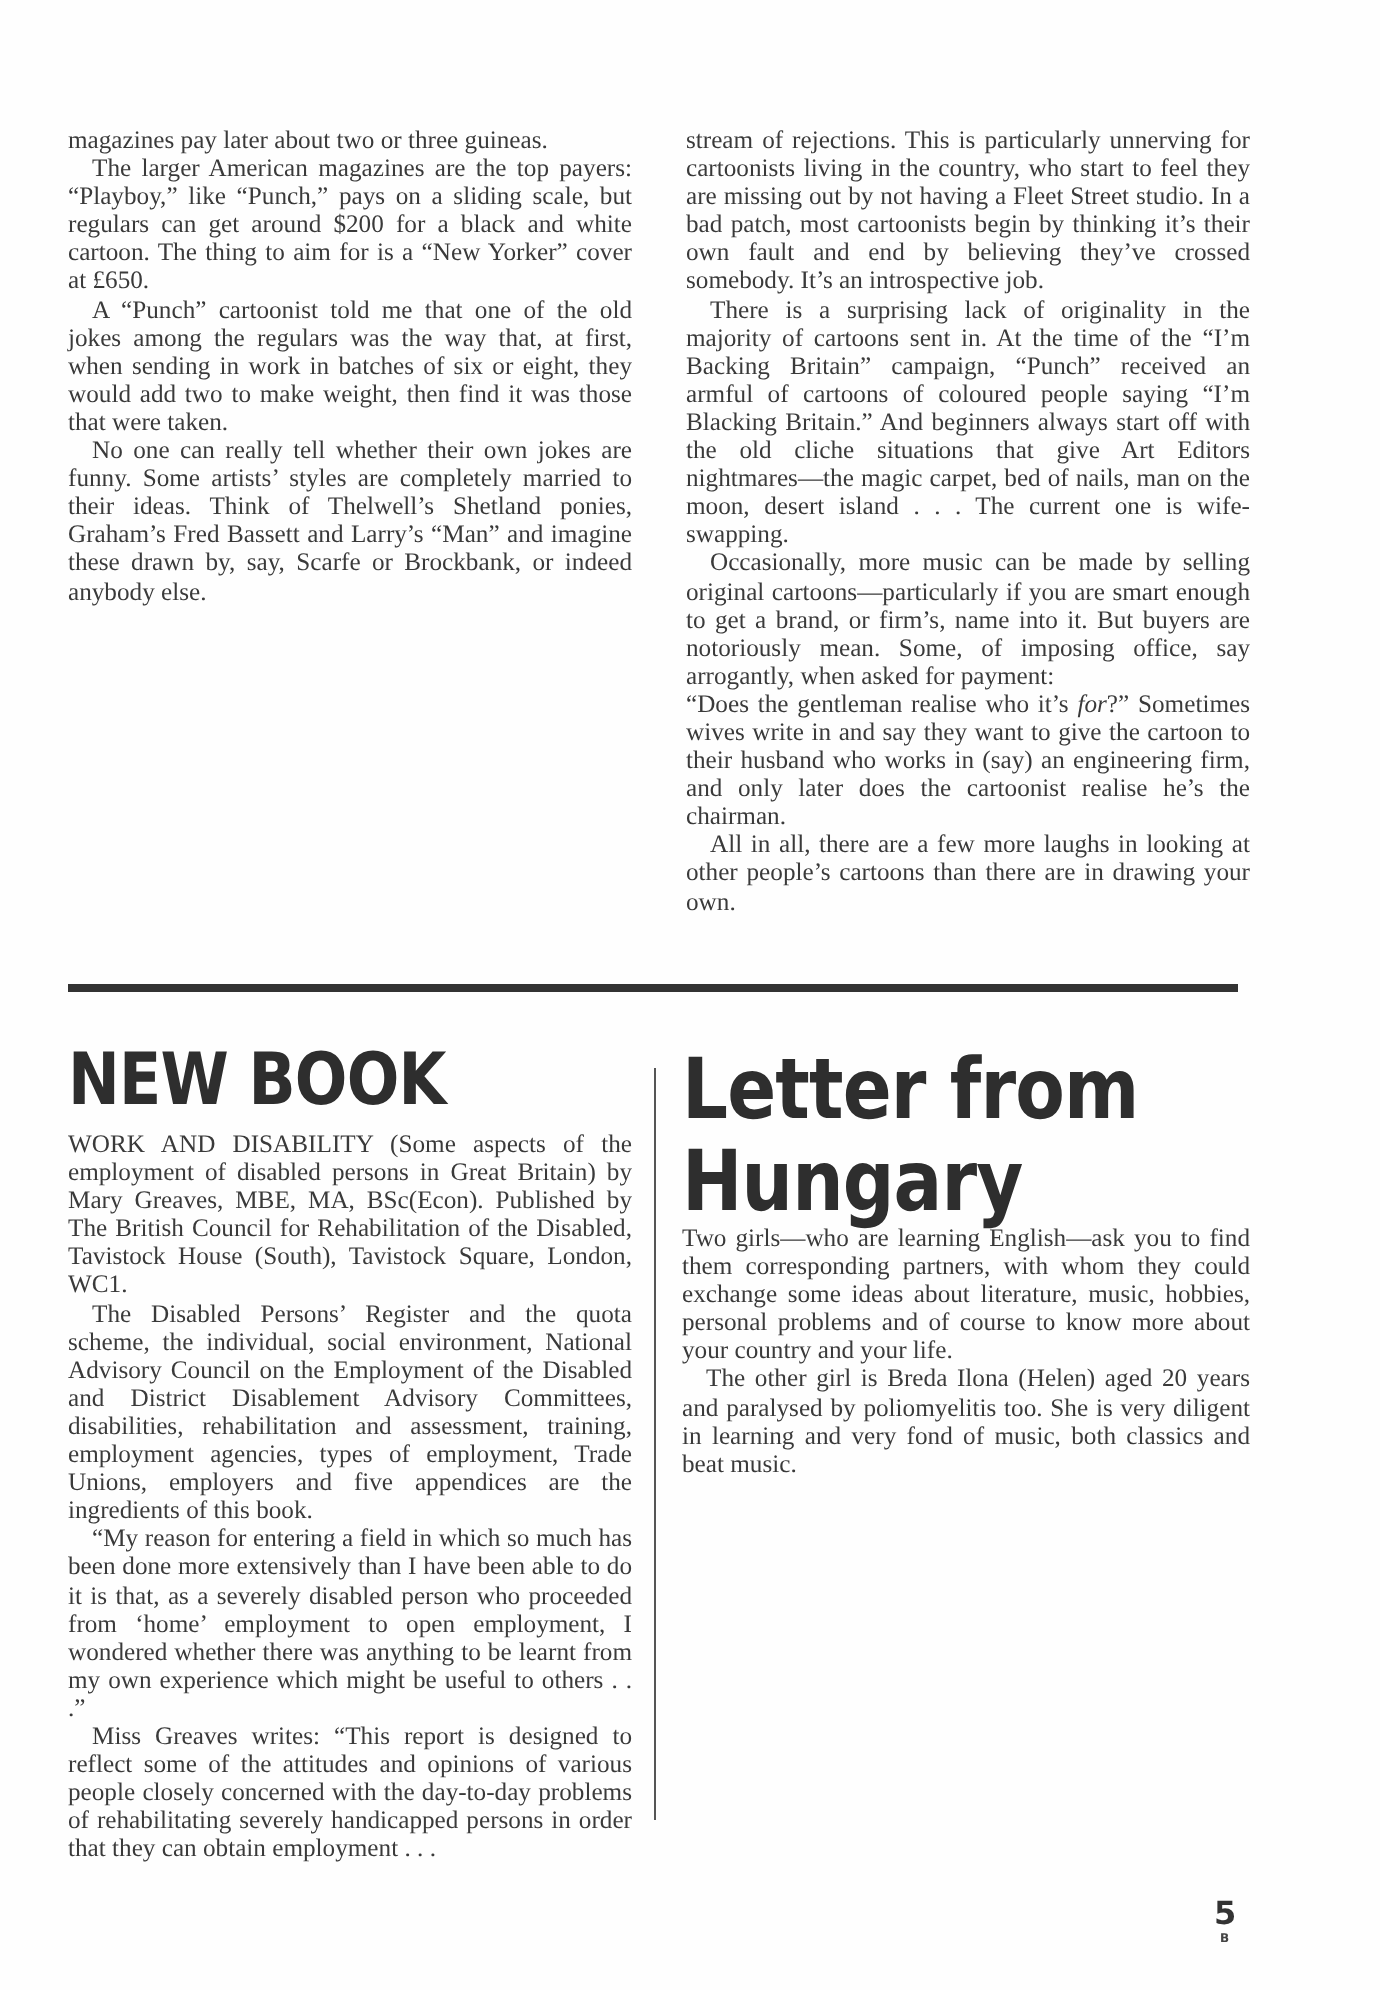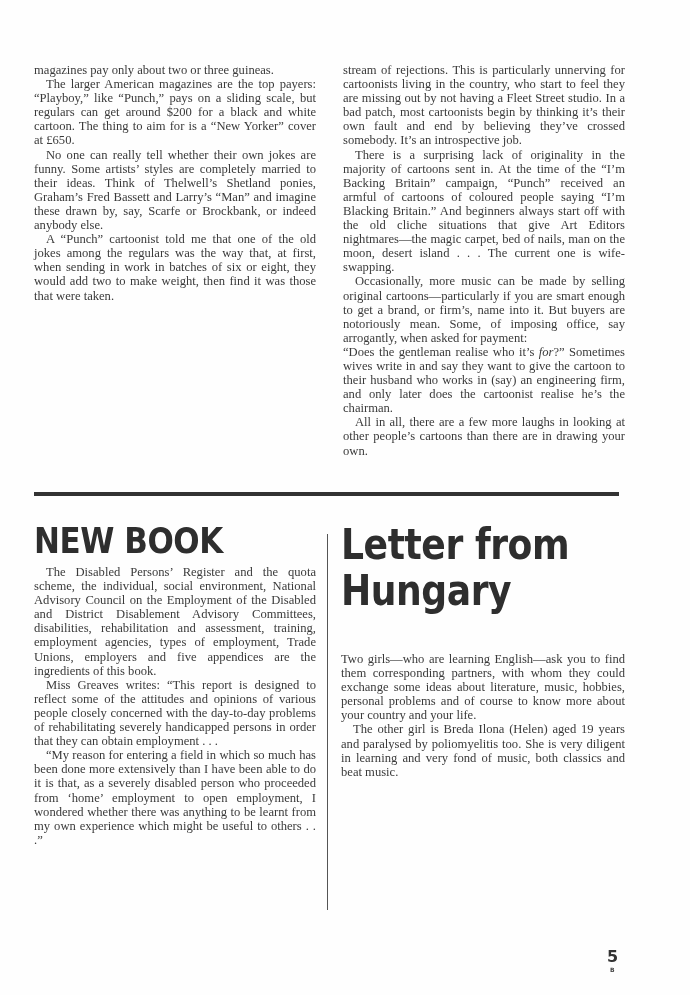--- a/index.html
+++ b/index.html
@@ -21,63 +21,64 @@
   #divider {
     position: absolute; left: 327px; top: 534px; width: 1px; height: 376px; background: #555;
   }
   .headline {
     position: absolute; margin: 0; font-family: "DejaVu Sans", "Liberation Sans", sans-serif;
     font-weight: bold; color: #2e2e2e; letter-spacing: -0.5px; transform-origin: left top;
   }
   #book-title { left: 34px; top: 522px; font-size: 36px; line-height: 38px; transform: scaleX(0.86); }
   #letter-title { left: 341px; top: 522px; font-size: 42px; line-height: 46px; transform: scaleX(0.86); }
   #bottom-left { left: 34px; top: 565px; width: 282px; }
-  #bottom-right { left: 341px; top: 612px; width: 284px; margin-top: 40px; }
+  #bottom-right { left: 341px; top: 612px; width: 284px; }
   #page-number {
     position: absolute; left: 607px; top: 947px; font-family: "DejaVu Sans", sans-serif;
     font-weight: bold; font-size: 16px; color: #333;
   }
   #page-mark {
     position: absolute; left: 610px; top: 966px; font-family: "DejaVu Sans", sans-serif;
     font-weight: bold; font-size: 6px; color: #444;
   }
 </style>
 </head>
 <body>
 
 <div id="top-left" class="col">
-  <p class="noindent">magazines pay only about two or three guineas.</p>
+  <p class="noindent">magazines pay later about two or three guineas.</p>
   <p>The larger American magazines are the top payers: “Playboy,” like “Punch,” pays on a sliding scale, but regulars can get around $200 for a black and white cartoon.  The thing to aim for is a “New Yorker” cover at £650.</p>
+  <p>A “Punch” cartoonist told me that one of the old jokes among the regulars was the way that, at first, when sending in work in batches of six or eight, they would add two to make weight, then find it was those that were taken.</p>
   <p>No one can really tell whether their own jokes are funny.  Some artists’ styles are completely married to their ideas.  Think of Thelwell’s Shetland ponies, Graham’s Fred Bassett and Larry’s “Man” and imagine these drawn by, say, Scarfe or Brockbank, or indeed anybody else.</p>
-  <p>A “Punch” cartoonist told me that one of the old jokes among the regulars was the way that, at first, when sending in work in batches of six or eight, they would add two to make weight, then find it was those that were taken.</p>
 </div>
 
 <div id="top-right" class="col">
   <p class="noindent">stream of rejections.  This is particularly unnerving for cartoonists living in the country, who start to feel they are missing out by not having a Fleet Street studio.  In a bad patch, most cartoonists begin by thinking it’s their own fault and end by believing they’ve crossed somebody.  It’s an introspective job.</p>
   <p>There is a surprising lack of originality in the majority of cartoons sent in.  At the time of the “I’m Backing Britain” campaign, “Punch” received an armful of cartoons of coloured people saying “I’m Blacking Britain.”  And beginners always start off with the old cliche situations that give Art Editors nightmares—the magic carpet, bed of nails, man on the moon, desert island . . . The current one is wife-swapping.</p>
   <p>Occasionally, more music can be made by selling original cartoons—particularly if you are smart enough to get a brand, or firm’s, name into it.  But buyers are notoriously mean.  Some, of imposing office, say arrogantly, when asked for payment:</p>
   <p class="noindent"><span>“Does the gentleman realise who it’s </span><i>for</i><span>?”  Sometimes wives write in and say they want to give the cartoon to their husband who works in (say) an engineering firm, and only later does the cartoonist realise he’s the chairman.</span></p>
   <p>All in all, there are a few more laughs in looking at other people’s cartoons than there are in drawing your own.</p>
 </div>
 
 <div id="rule"></div>
 <div id="divider"></div>
 
 <h1 id="book-title" class="headline">NEW BOOK</h1>
 
 <div id="bottom-left" class="col">
+  <p class="noindent">WORK AND DISABILITY (Some aspects of the employment of disabled persons in Great Britain) by Mary Greaves, MBE, MA, BSc(Econ).  Published by The British Council for Rehabilitation of the Disabled, Tavistock House (South), Tavistock Square, London, WC1.</p>
   <p>The Disabled Persons’ Register and the quota scheme, the individual, social environment, National Advisory Council on the Employment of the Dis­abled and District Disablement Advisory Com­mittees, disabilities, rehabilitation and assessment, training, employment agencies, types of employment, Trade Unions, employers and five appendices are the ingredients of this book.</p>
+  <p>“My reason for entering a field in which so much has been done more extensively than I have been able to do it is that, as a severely disabled person who proceeded from ‘home’ employment to open employment, I wondered whether there was any­thing to be learnt from my own experience which might be useful to others . . .”</p>
   <p>Miss Greaves writes: “This report is designed to reflect some of the attitudes and opinions of various people closely concerned with the day-to-day problems of rehabilitating severely handicapped persons in order that they can obtain employment . . .</p>
-  <p>“My reason for entering a field in which so much has been done more extensively than I have been able to do it is that, as a severely disabled person who proceeded from ‘home’ employment to open employment, I wondered whether there was any­thing to be learnt from my own experience which might be useful to others . . .”</p>
 </div>
 
 <h1 id="letter-title" class="headline">
   <span>Letter from</span><br>
   <span>Hungary</span>
 </h1>
 
 <div id="bottom-right" class="col">
   <p class="noindent">Two girls—who are learning English—ask you to find them corresponding partners, with whom they could exchange some ideas about literature, music, hobbies, personal problems and of course to know more about your country and your life.</p>
-  <p>The other girl is Breda Ilona (Helen) aged 19 years and paralysed by poliomyelitis too.  She is very diligent in learning and very fond of music, both classics and beat music.</p>
+  <p>The other girl is Breda Ilona (Helen) aged 20 years and paralysed by poliomyelitis too.  She is very diligent in learning and very fond of music, both classics and beat music.</p>
 </div>
 
 <div id="page-number">5</div>
 <div id="page-mark">B</div>
 
 </body></html>

